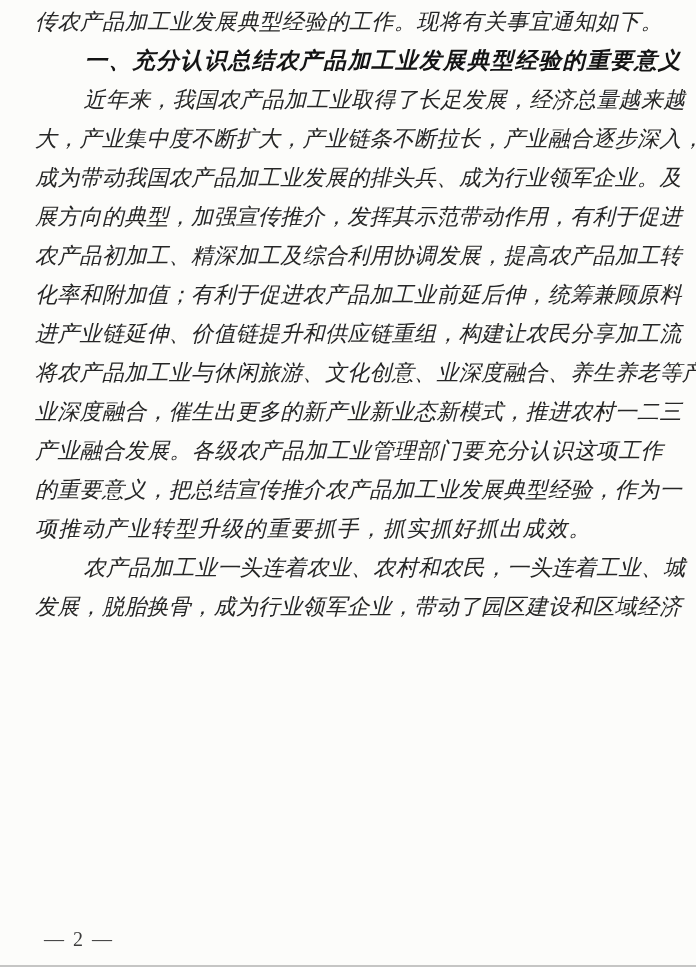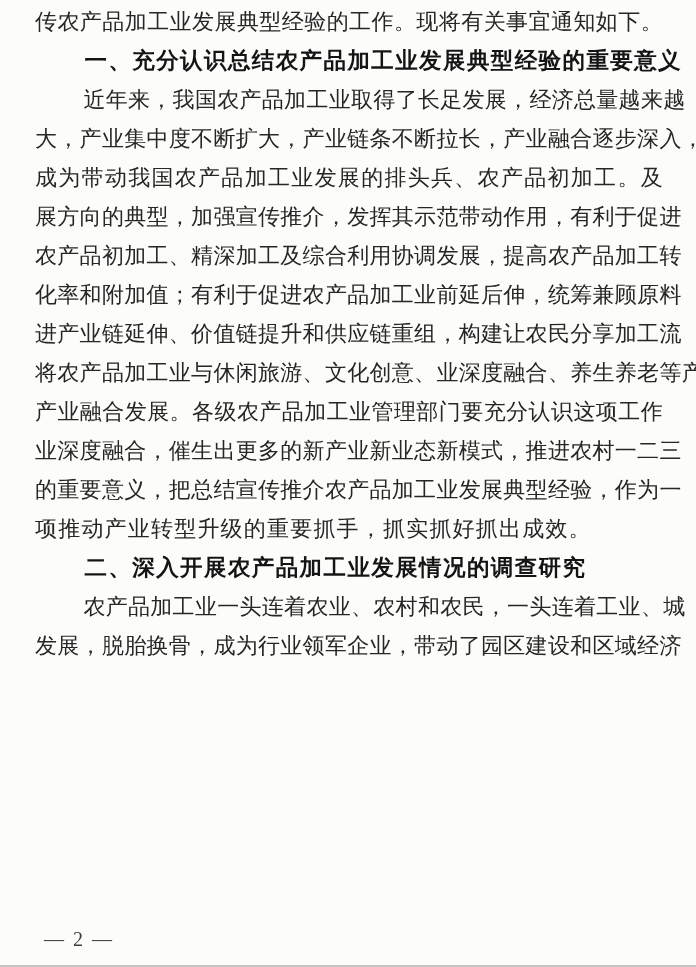--- a/index.html
+++ b/index.html
@@ -13,20 +13,21 @@
     width: 696px;
     height: 967px;
     margin: 0;
     background: #fcfcfa;
     box-sizing: border-box;
     padding: 2px 33px 0 35px;
     overflow: hidden;
   }
   .text-block {
     width: 100%;
+    font-style: italic;
   }
   .line {
     height: 39px;
     line-height: 39px;
     font-size: 22px;
     color: #262626;
     text-align: justify;
     text-align-last: justify;
     text-justify: inter-character;
     white-space: nowrap;
@@ -67,29 +68,28 @@
 </style>
 </head>
 <body>
 
 <div class="page">
   <div class="text-block" id="lines">
       <div class="line">传农产品加工业发展典型经验的工作。现将有关事宜通知如下。</div>
       <div class="line heading indent no-stretch">一、充分认识总结农产品加工业发展典型经验的重要意义</div>
       <div class="line indent">近年来，我国农产品加工业取得了长足发展，经济总量越来越</div>
       <div class="line">大，产业集中度不断扩大，产业链条不断拉长，产业融合逐步深入，</div>
-      <div class="line">成为带动我国农产品加工业发展的排头兵、农产品初加工。及</div>
+      <div class="line">成为带动我国农产品加工业发展的排头兵、成为行业领军企业。及</div>
       <div class="line">展方向的典型，加强宣传推介，发挥其示范带动作用，有利于促进</div>
       <div class="line">农产品初加工、精深加工及综合利用协调发展，提高农产品加工转</div>
       <div class="line">化率和附加值；有利于促进农产品加工业前延后伸，统筹兼顾原料</div>
       <div class="line">进产业链延伸、价值链提升和供应链重组，构建让农民分享加工流</div>
       <div class="line">将农产品加工业与休闲旅游、文化创意、业深度融合、养生养老等产</div>
+      <div class="line">业深度融合，催生出更多的新产业新业态新模式，推进农村一二三</div>
       <div class="line">产业融合发展。各级农产品加工业管理部门要充分认识这项工作</div>
-      <div class="line">业深度融合，催生出更多的新产业新业态新模式，推进农村一二三</div>
       <div class="line">的重要意义，把总结宣传推介农产品加工业发展典型经验，作为一</div>
       <div class="line no-stretch">项推动产业转型升级的重要抓手，抓实抓好抓出成效。</div>
-      <div class="line heading indent no-stretch">二、深入开展农产品加工业发展情况的调查研究</div>
       <div class="line indent">农产品加工业一头连着农业、农村和农民，一头连着工业、城</div>
       <div class="line">发展，脱胎换骨，成为行业领军企业，带动了园区建设和区域经济</div>
     </div>
   <div class="footer">— 2 —</div>
   <div class="scan-edge"></div>
 </div>
 
 </body></html>

